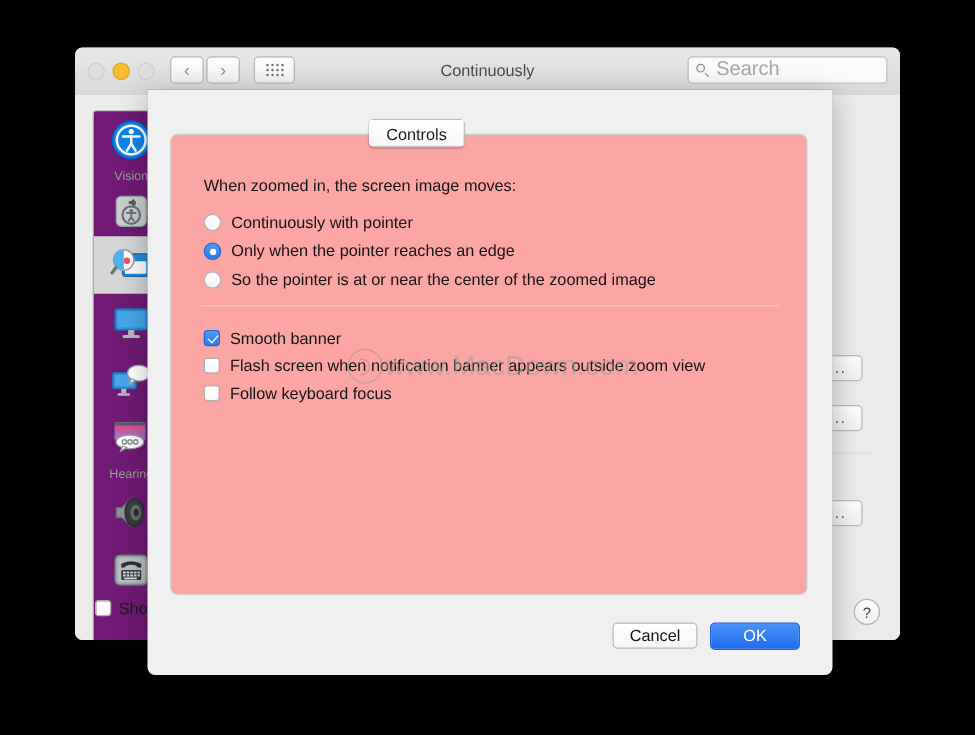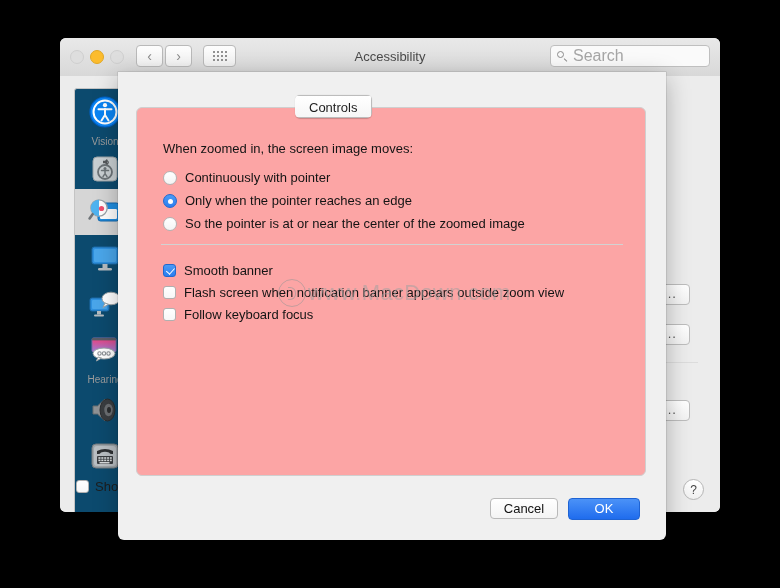--- a/index.html
+++ b/index.html
@@ -151,21 +151,21 @@
     left: 0; top: 38px;
     width: 660px; height: 436px;
     background: #ececec;
   }
 
   
   #sidebar {
     position: absolute;
     left: 14px; top: 12px;
     width: 62px; height: 472px;
-    background: #0c4a6e;
+    background: #701a75;
     border: 0.5px solid #c4c4c4;
     border-radius: 3px;
     box-sizing: border-box;
     overflow: hidden;
   }
   .side-row {
     position: relative;
     height: 46px;
     display: flex;
     align-items: center;
@@ -469,21 +469,21 @@
             <i></i>
             <i></i>
             <i></i>
             <i></i>
             <i></i>
             <i></i>
             <i></i>
         </span>
       </div>
 
-      <div id="window-title">Accessibility</div>
+      <div id="window-title">Continuously</div>
 
       <div id="search-field">
         <span class="mag"></span>
         <span id="search-placeholder">Search</span>
       </div>
     </div>
 
     <div id="prefs-body">
 
       <div id="sidebar">

